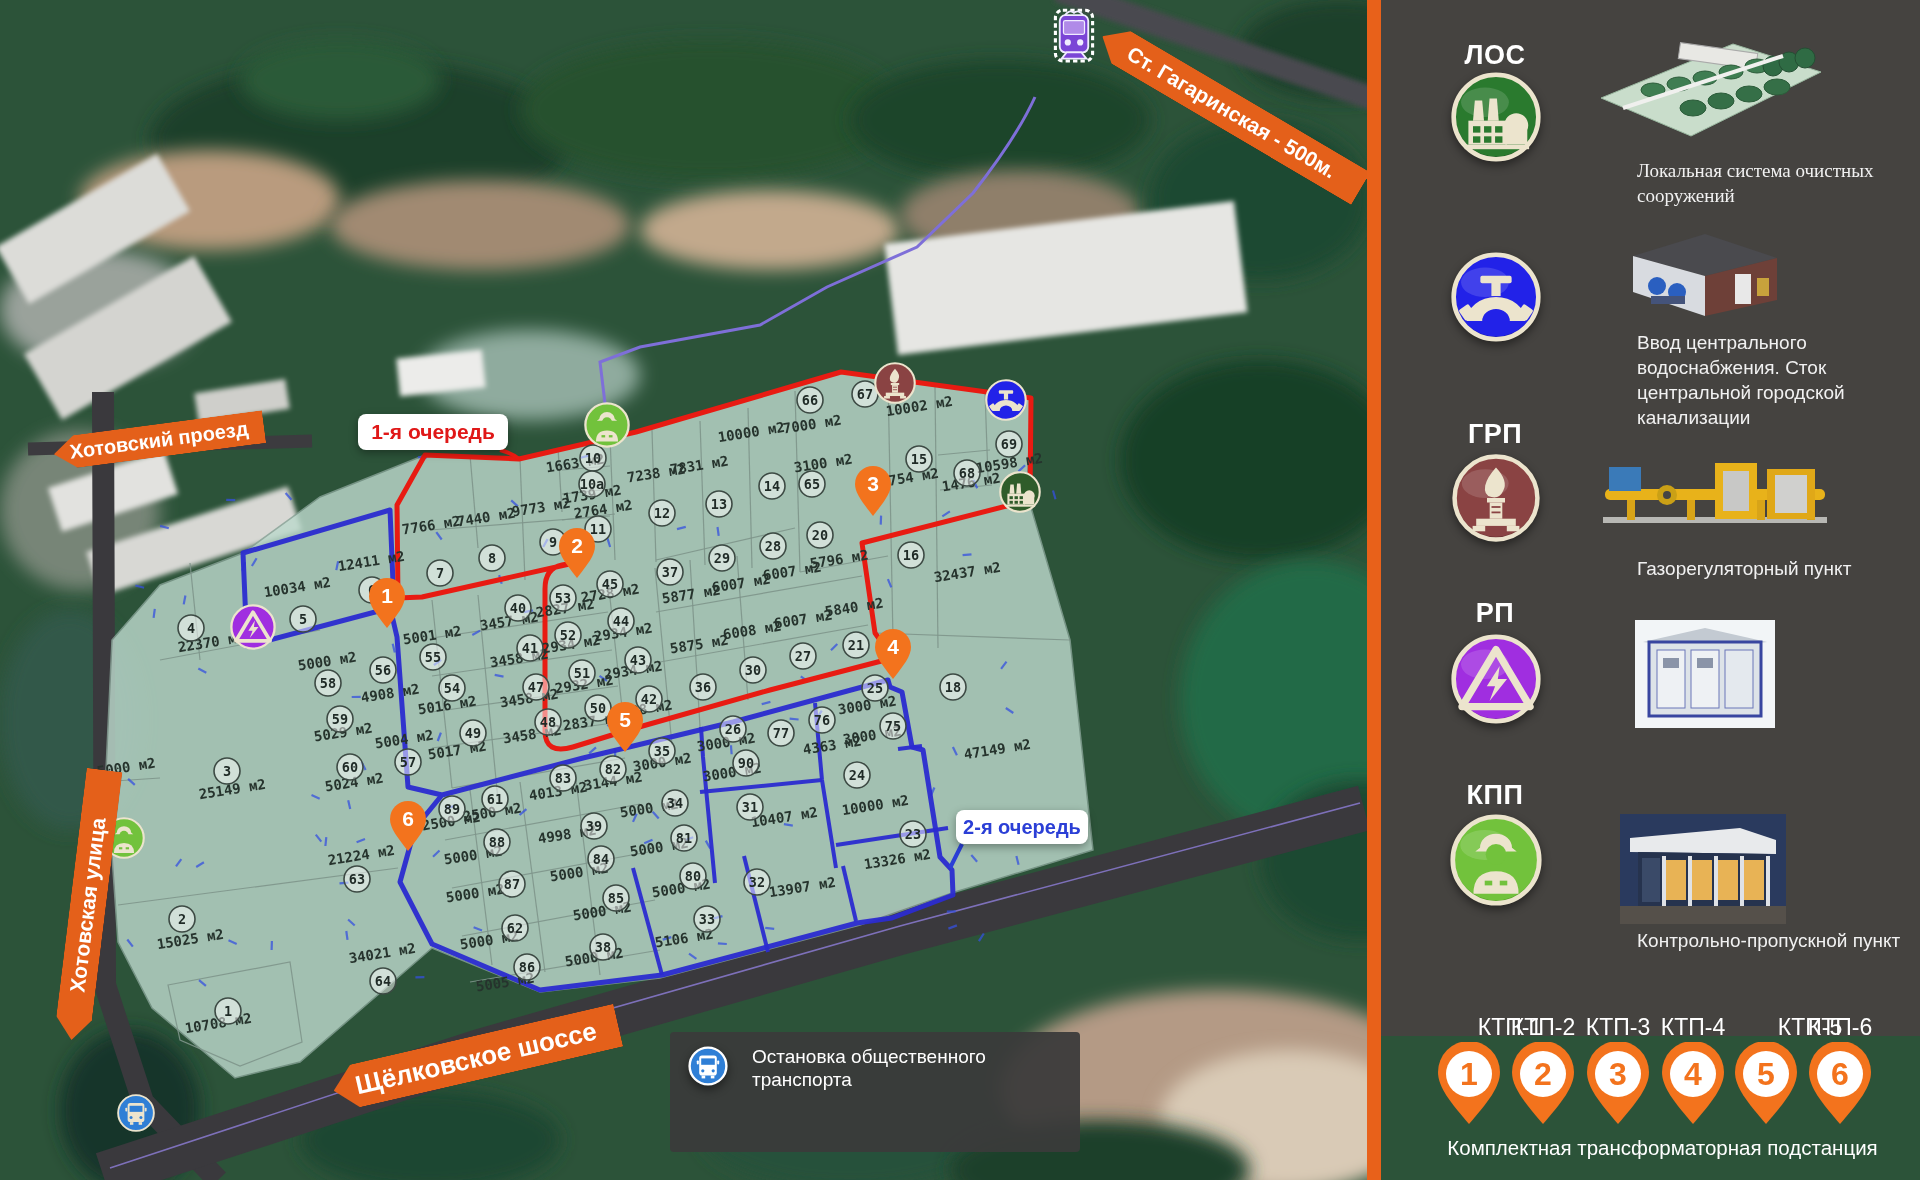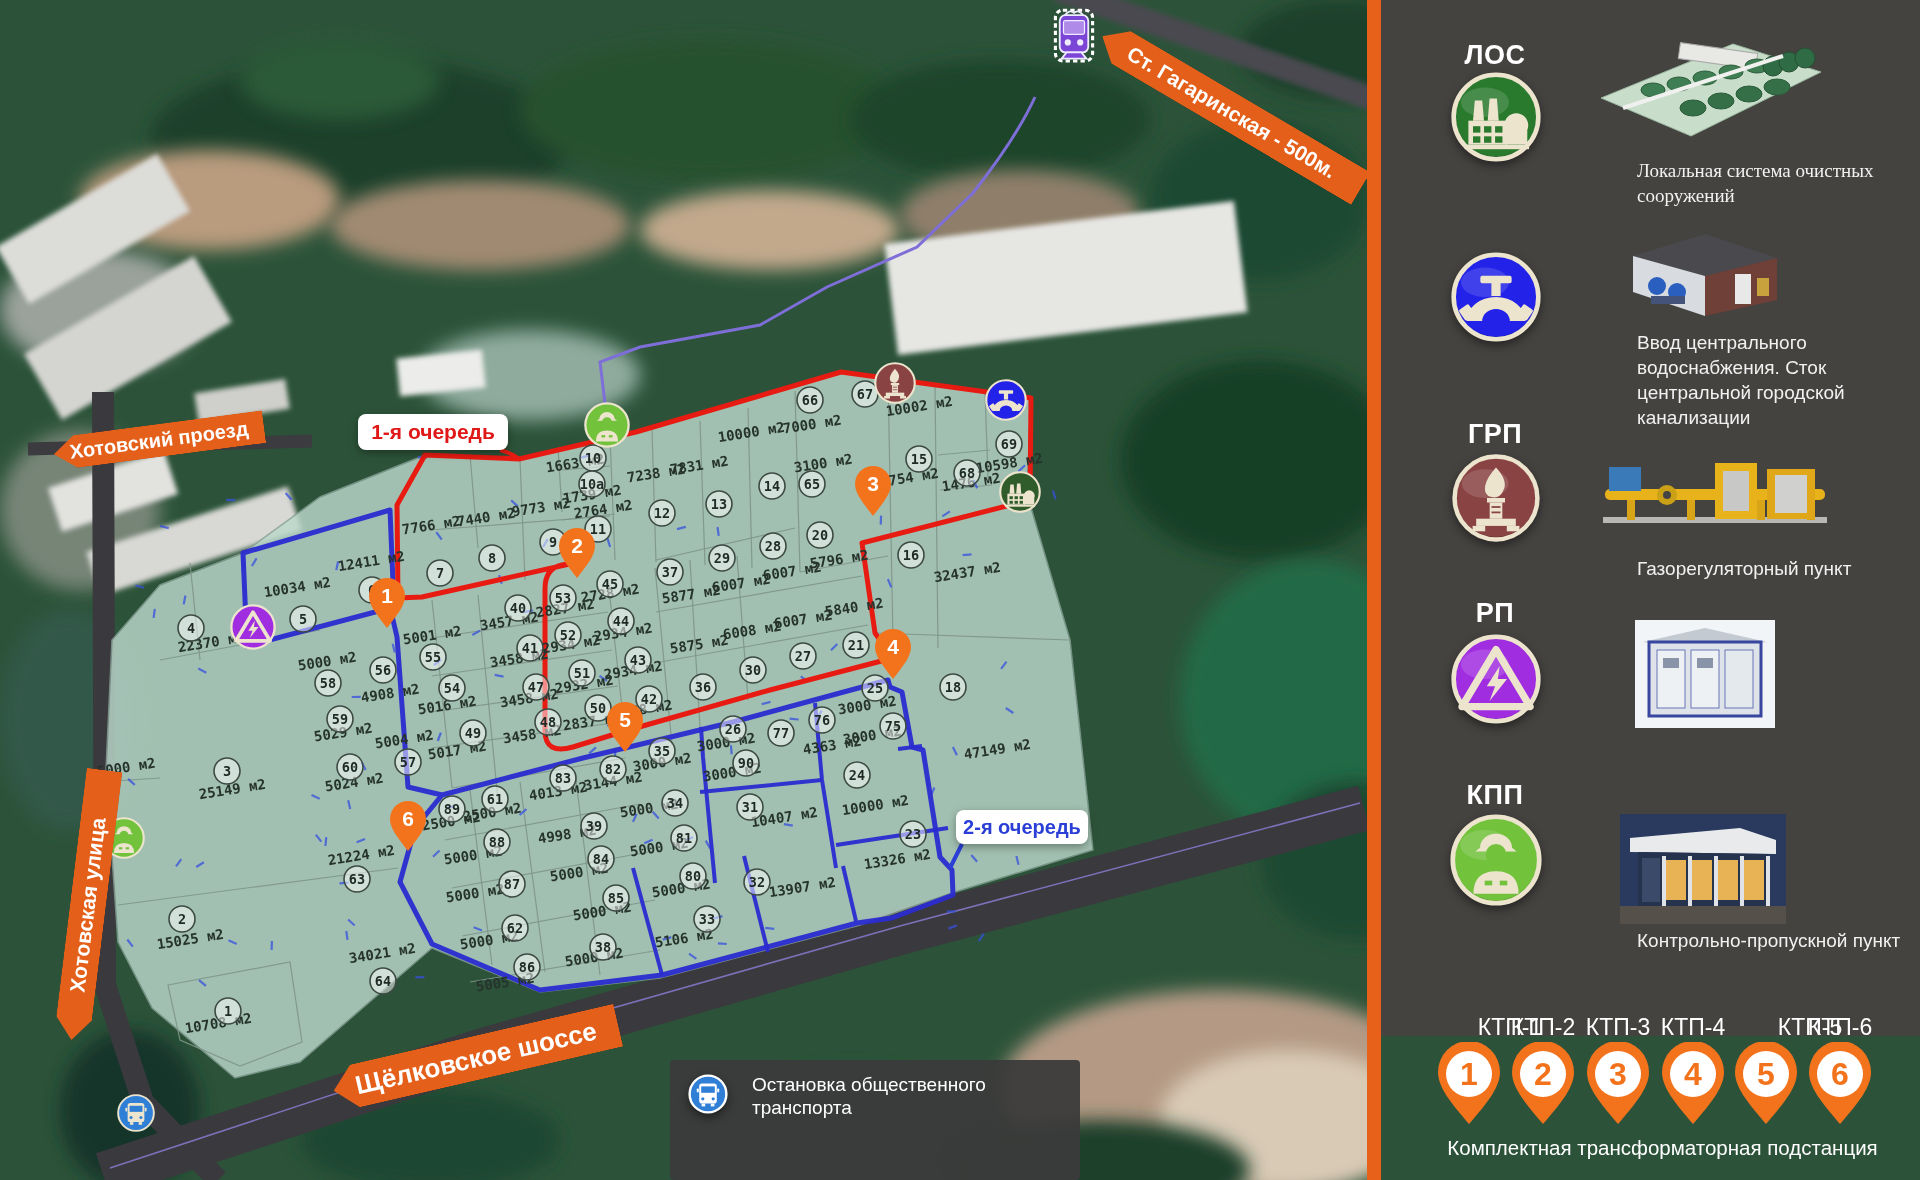--- a/index.html
+++ b/index.html
@@ -12,21 +12,21 @@
   .sidebar{position:absolute;left:1381px;top:0;width:539px;height:1036px;background:#454340;z-index:30;}
 
   .ribbon{position:absolute;background:#e4601a;color:#fff;font-weight:700;
           display:flex;align-items:center;justify-content:center;white-space:nowrap;
           box-shadow:0 3px 6px rgba(0,0,0,.35);z-index:20;}
   .ribbon.tipL{clip-path:polygon(0 50%,22px 0,100% 0,100% 100%,22px 100%);}
   .pill{position:absolute;background:#fff;border-radius:8px;display:flex;align-items:center;
         justify-content:center;font-weight:800;box-shadow:0 3px 8px rgba(0,0,0,.35);z-index:22;white-space:nowrap;}
 
   .legendbox{position:absolute;left:670px;top:1032px;width:410px;height:120px;background:rgba(58,58,58,.94);
-             border-radius:4px;z-index:24;color:#fff;margin-top:28px;}
+             border-radius:4px;z-index:24;color:#fff;}
   .legendrow{position:absolute;left:18px;display:flex;align-items:center;}
   .legendtext{font-size:19px;line-height:1.22;margin-left:24px;}
 
   .s-label{position:absolute;width:110px;text-align:center;color:#fff;font-size:27px;font-weight:600;letter-spacing:.5px;}
   .s-desc{position:absolute;color:#f1f1f1;font-size:19px;line-height:1.32;}
   .s-icon{position:absolute;filter:drop-shadow(0 4px 5px rgba(0,0,0,.45));}
   .s-img{position:absolute;}
   .ktp-label{position:absolute;top:1014px;width:74px;text-align:center;color:#fff;font-size:23px;}
   .ktp-pin{position:absolute;top:1042px;}
   .s-caption{position:absolute;left:1410px;top:1136px;width:505px;text-align:center;color:#fff;font-size:20.5px;}

